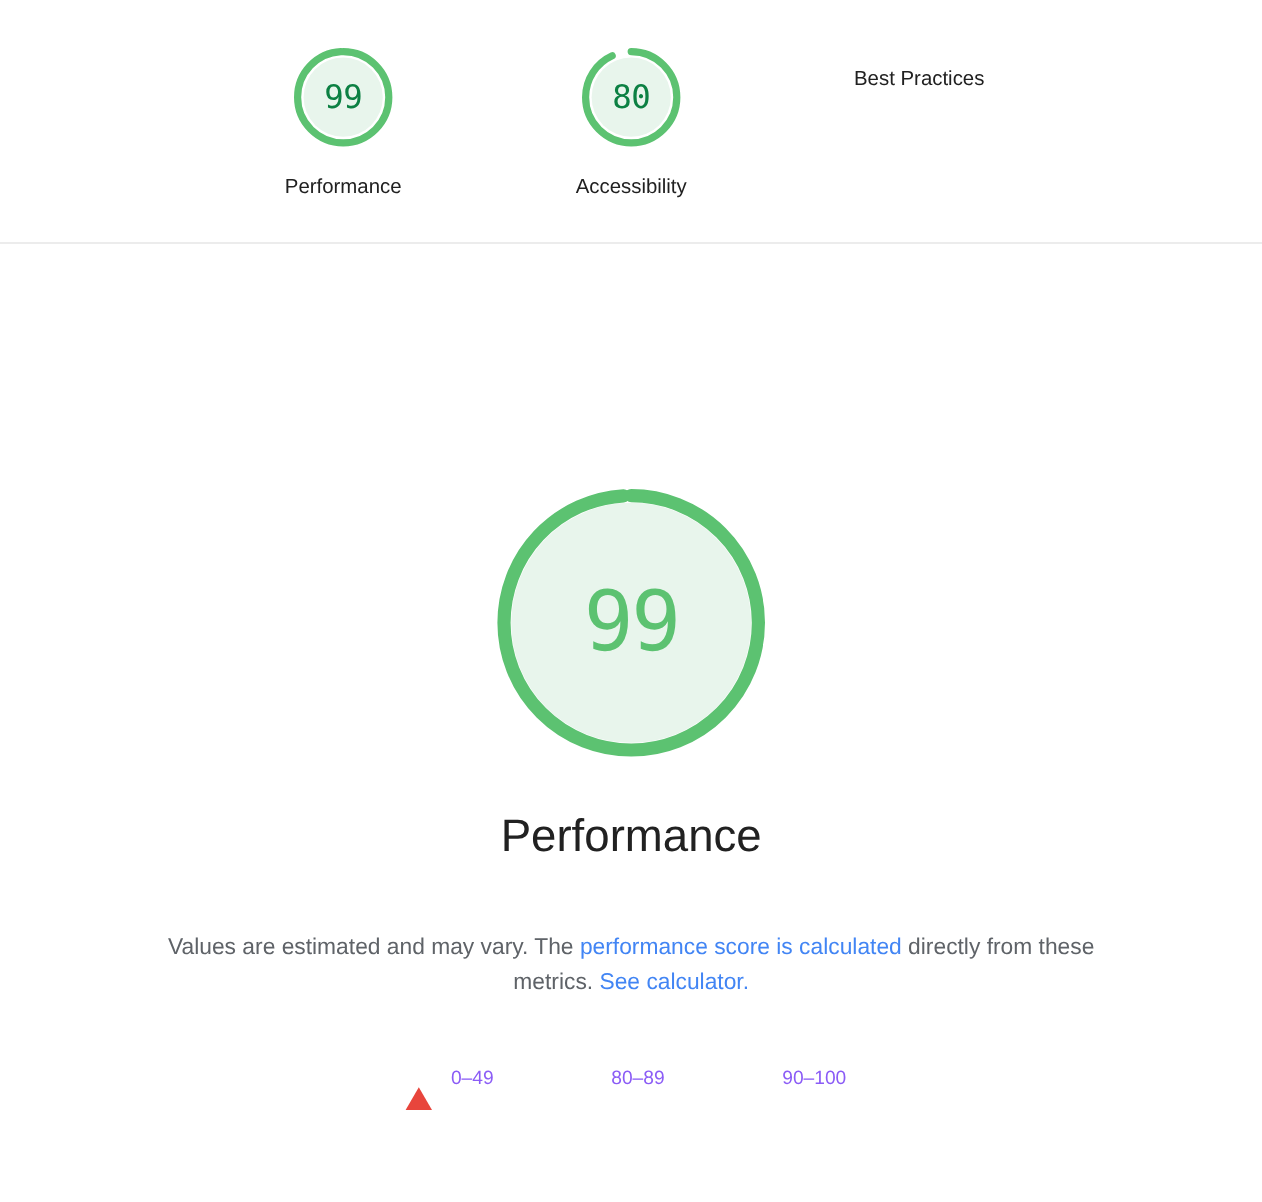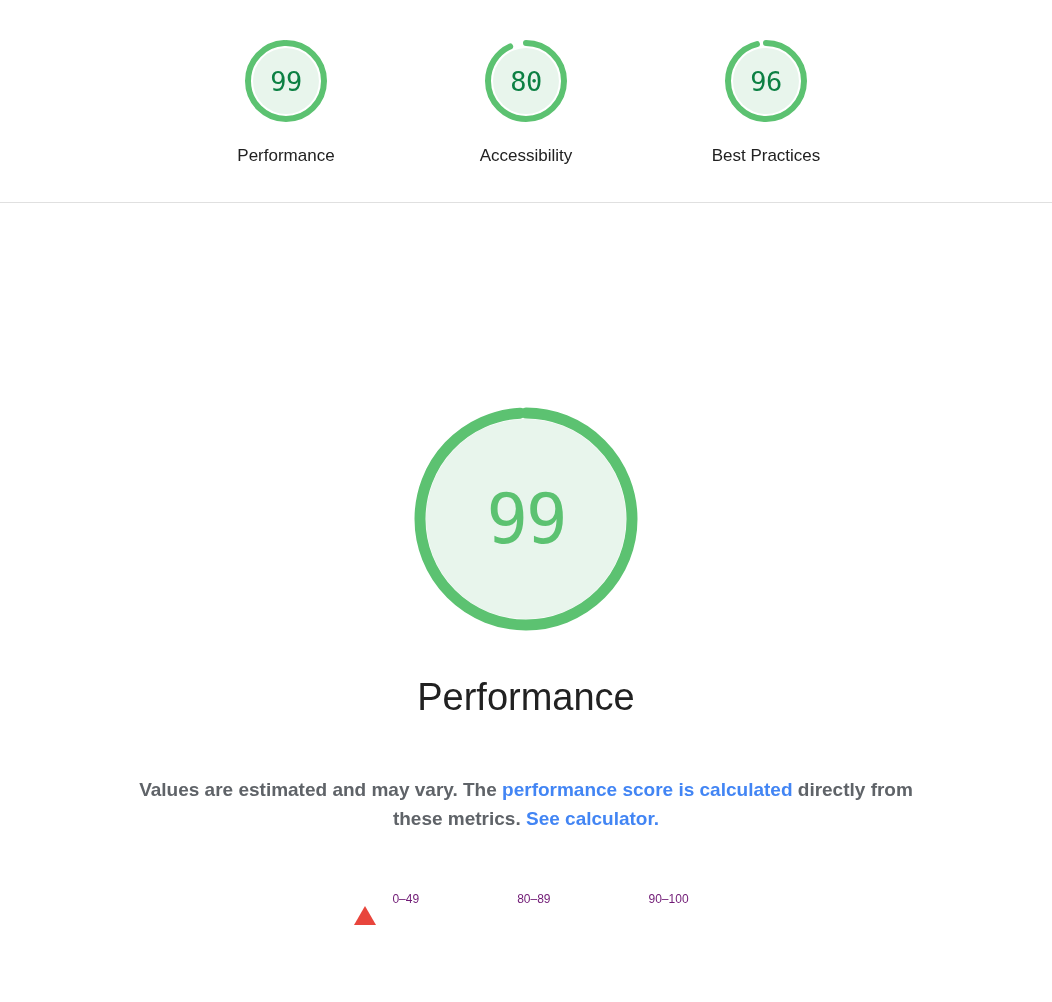--- a/index.html
+++ b/index.html
@@ -117,21 +117,20 @@
     font-weight: 400;
     text-align: center;
   }
   .category-description {
     margin-top: 30px;
     width: 790px;
     font-size: 19px;
     line-height: 1.55;
     color: #5f6368;
     text-align: center;
-    font-weight: bold;
   }
   .category-description a {
     color: #4285f4;
     text-decoration: none;
   }
 
   
   .legend {
     margin-top: 36px;
     display: flex;
@@ -164,22 +163,22 @@
     height: 19px;
     background: #f0ad4b;
   }
   .swatch-circle {
     width: 20px;
     height: 20px;
     border-radius: 50%;
     background: #5cc271;
   }
   .legend-text {
-    font-size: 12px;
-    color: #701a75;
+    font-size: 16px;
+    color: #8b5cf6;
     line-height: 1;
     white-space: nowrap;
   }
 </style>
 </head>
 <body>
 
 <div class="summary-strip">
   <div class="gauge-row">
 
@@ -199,27 +198,20 @@
         <svg viewBox="0 0 90 90">
           <circle cx="45" cy="45" r="33" fill="#e8f5ec"></circle>
           <circle class="arc" cx="45" cy="45" r="38" fill="none" stroke="#5cc271" stroke-width="6" stroke-linecap="round" stroke-dasharray="222.04776875572657 16.713272917097697" stroke-dashoffset="0"></circle>
         </svg>
         <span class="gauge-small-value">80</span>
       </div>
       <div class="gauge-small-label">Accessibility</div>
     </div>
 
     <div class="gauge-cell">
-      <div class="gauge-small-wrap">
-        <svg viewBox="0 0 90 90">
-          <circle cx="45" cy="45" r="33" fill="#e8f5ec"></circle>
-          <circle class="arc" cx="45" cy="45" r="38" fill="none" stroke="#5cc271" stroke-width="6" stroke-linecap="round" stroke-dasharray="229.2106000059113 9.550441666912974" stroke-dashoffset="0"></circle>
-        </svg>
-        <span class="gauge-small-value">96</span>
-      </div>
       <div class="gauge-small-label">Best Practices</div>
     </div>
 
 
   </div>
   <div class="divider"></div>
 </div>
 
 <div class="category-section">
 

